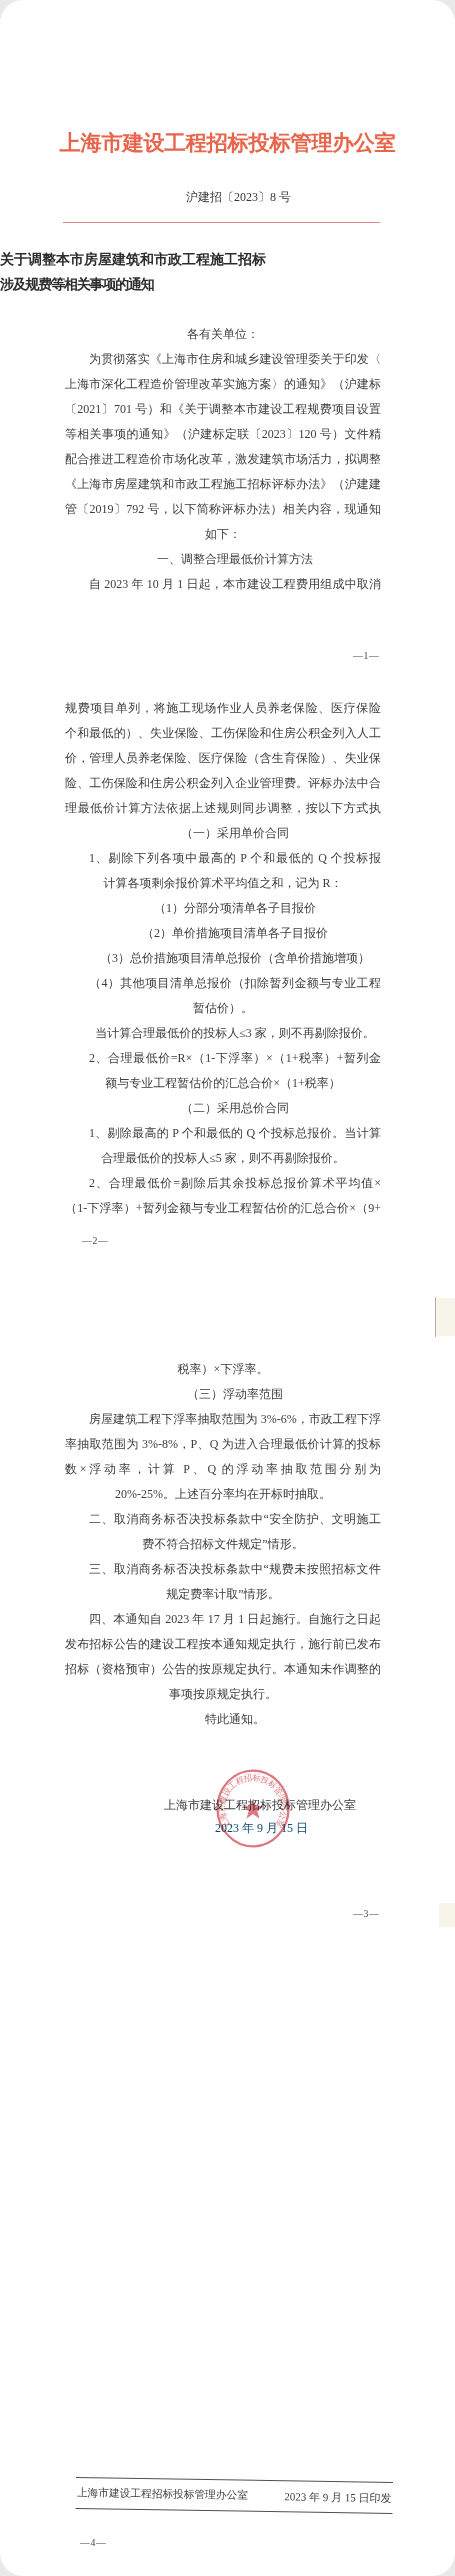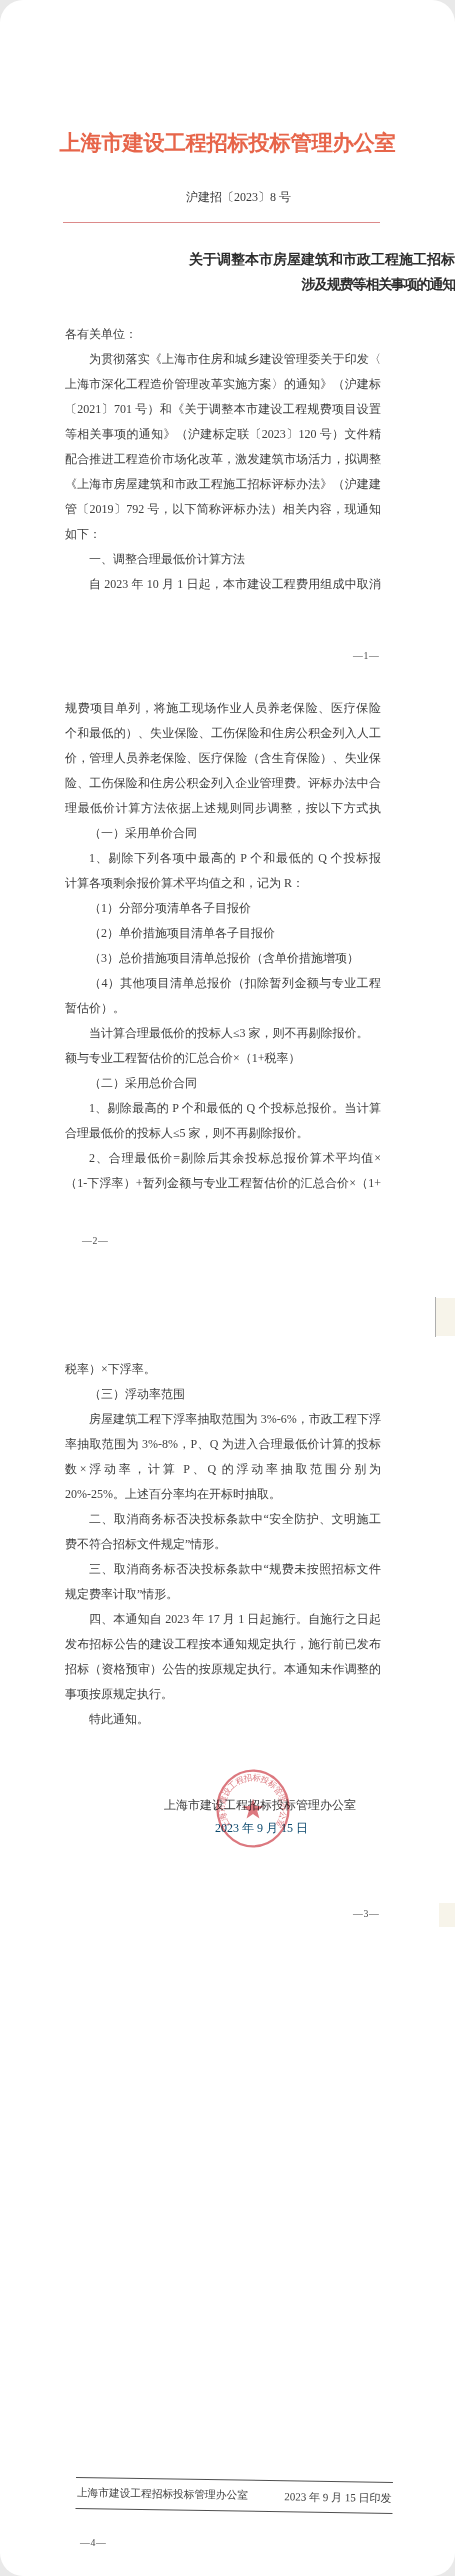--- a/index.html
+++ b/index.html
@@ -23,30 +23,31 @@
   }
   .doc-no {
     position:absolute; left:0; top:189px; width:455px;
     text-align:center; font-size:12px; color:#3a3a3a;padding-left:11px;
   }
   .red-rule {
     position:absolute; left:63px; top:222px; width:317px; height:1.2px;
     background:#dc8a8a;
   }
   
-  .doc-title { position:absolute; left:0; width:455px; text-align:right;
+  .doc-title { position:absolute; left:0; width:455px; text-align:left;
     font-size:14px; font-weight:600; color:#2d2d2d; white-space:nowrap; }
   .doc-title.l1 { top:251px; }
   .doc-title.l2 { top:276px; letter-spacing:-1.2px; }
   
   .page-lines { position:absolute; left:65px; width:316px; }
   .line {
     height:25px; line-height:25px;
     font-size:12px; color:#3d3d3d;
     white-space:nowrap;
+    text-align:center;
   }
   .line.indent { margin-left:24px;font-family:Liberation Serif, serif; }
   .line.fill {
     white-space:normal; overflow:hidden;
     width:316px;
     text-align:justify; text-align-last:justify;
     text-justify:inter-character;
   }
   .line.indent.fill { width:292px; }
   .page-num {
@@ -112,26 +113,27 @@
       <div class="line fill">理最低价计算方法依据上述规则同步调整，按以下方式执行：</div>
       <div class="line indent">（一）采用单价合同</div>
       <div class="line indent fill">1、剔除下列各项中最高的 P 个和最低的 Q 个投标报价，</div>
       <div class="line">计算各项剩余报价算术平均值之和，记为 R：</div>
       <div class="line indent">（1）分部分项清单各子目报价</div>
       <div class="line indent">（2）单价措施项目清单各子目报价</div>
       <div class="line indent">（3）总价措施项目清单总报价（含单价措施增项）</div>
       <div class="line indent fill">（4）其他项目清单总报价（扣除暂列金额与专业工程</div>
       <div class="line">暂估价）。</div>
       <div class="line indent">当计算合理最低价的投标人≤3 家，则不再剔除报价。</div>
+      <div class="line indent fill">2、合理最低价=R×（1-下浮率）×（1+税率）+暂列金</div>
       <div class="line">额与专业工程暂估价的汇总合价×（1+税率）</div>
       <div class="line indent">（二）采用总价合同</div>
       <div class="line indent fill">1、剔除最高的 P 个和最低的 Q 个投标总报价。当计算</div>
       <div class="line">合理最低价的投标人≤5 家，则不再剔除报价。</div>
       <div class="line indent fill">2、合理最低价=剔除后其余投标总报价算术平均值×</div>
-      <div class="line fill">（1-下浮率）+暂列金额与专业工程暂估价的汇总合价×（1+</div>
+      <div class="line fill">（1-下浮率）+暂列金额与专业工程暂估价的汇总合价×（9+</div>
     </div>
   <span class="page-num" style="left:82px; top:1235px;">—2—</span>
 
   <div class="edge-tint" style="left:436px; top:1298px; width:19px; height:38px;"></div>
   <div class="edge-line"></div>
   <div class="edge-tint" style="left:439px; top:1903px; width:16.7px; height:24px;"></div>
 
   <div class="page-lines" style="top:1357px;">
       <div class="line">税率）×下浮率。</div>
       <div class="line indent">（三）浮动率范围</div>

